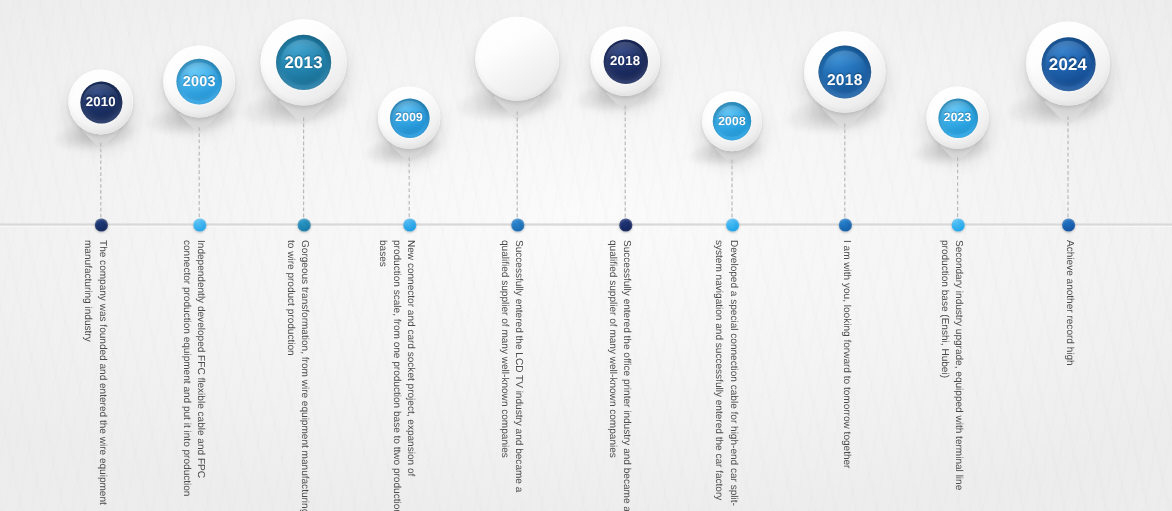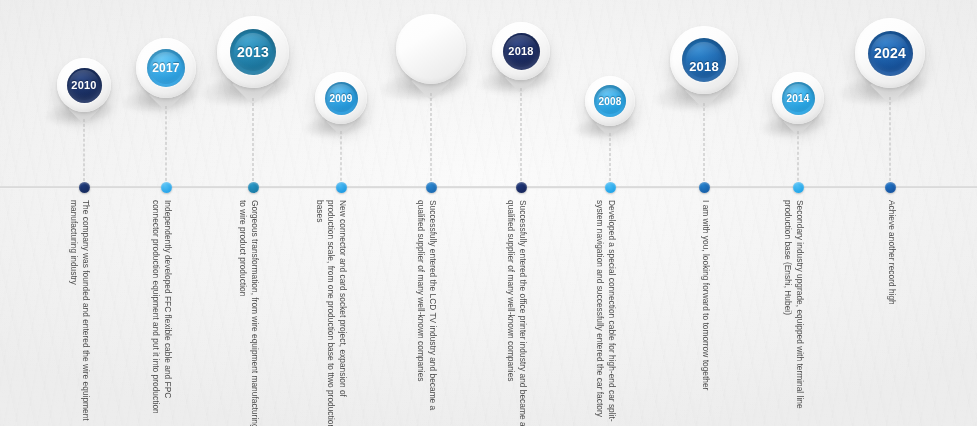--- a/index.html
+++ b/index.html
@@ -178,21 +178,21 @@
         <div class="connector" style="top: 119px; height: 67px;"></div>
         <div class="dot" style="background: radial-gradient(circle at 36% 28%, rgb(29, 58, 122) 0%, rgb(21, 42, 94) 75%);"></div>
         <div class="desc" style="left: 7px;">The company was founded and entered the wire equipment manufacturing industry</div>
       </div>
       <div class="milestone" style="left: 166px;">
         <div class="pin" style="top: 38px;">
           <div class="pin-shadow" style="width: 75px; height: 25.2px; top: 48px; margin-left: -6px;"></div>
           <div class="pin-body" style="width: 60px; height: 60px;">
             <div class="pin-tail" style="width: 24px; height: 24px; bottom: -9.12px;"></div>
             <div class="pin-disc" style="width: 38px; height: 38px; background: radial-gradient(circle at 38% 26%, rgb(86, 194, 245) 0%, rgb(39, 163, 232) 62%, rgb(39, 163, 232) 100%);">
-              <span class="pin-year" style="font-size: 12px;">2017</span>
+              <span class="pin-year" style="font-size: 12px;">2003</span>
             </div>
           </div>
         </div>
         <div class="connector" style="top: 106px; height: 80px;"></div>
         <div class="dot" style="background: radial-gradient(circle at 36% 28%, rgb(86, 194, 245) 0%, rgb(39, 163, 232) 75%);"></div>
         <div class="desc" style="left: 7px;">Independently developed FFC flexible cable and FPC connector production equipment and put it into production</div>
       </div>
       <div class="milestone" style="left: 253px;">
         <div class="pin" style="top: 16px;">
           <div class="pin-shadow" style="width: 90px; height: 30.24px; top: 57.6px; margin-left: -7.2px;"></div>
@@ -273,21 +273,21 @@
         <div class="connector" style="top: 103px; height: 83px;"></div>
         <div class="dot" style="background: radial-gradient(circle at 36% 28%, rgb(35, 128, 204) 0%, rgb(23, 95, 168) 75%);"></div>
         <div class="desc" style="left: 7px;">I am with you, looking forward to tomorrow together</div>
       </div>
       <div class="milestone" style="left: 798px;">
         <div class="pin" style="top: 72px;">
           <div class="pin-shadow" style="width: 65px; height: 21.84px; top: 41.6px; margin-left: -5.2px;"></div>
           <div class="pin-body" style="width: 52px; height: 52px;">
             <div class="pin-tail" style="width: 21px; height: 21px; bottom: -7.98px;"></div>
             <div class="pin-disc" style="width: 33px; height: 33px; background: radial-gradient(circle at 38% 26%, rgb(82, 192, 245) 0%, rgb(31, 165, 233) 62%, rgb(31, 165, 233) 100%);">
-              <span class="pin-year" style="font-size: 10px;">2014</span>
+              <span class="pin-year" style="font-size: 10px;">2023</span>
             </div>
           </div>
         </div>
         <div class="connector" style="top: 131px; height: 55px;"></div>
         <div class="dot" style="background: radial-gradient(circle at 36% 28%, rgb(82, 192, 245) 0%, rgb(31, 165, 233) 75%);"></div>
         <div class="desc" style="left: 7px;">Secondary industry upgrade, equipped with terminal line production base (Enshi, Hubei)</div>
       </div>
       <div class="milestone" style="left: 890px;">
         <div class="pin" style="top: 18px;">
           <div class="pin-shadow" style="width: 87.5px; height: 29.4px; top: 56px; margin-left: -7px;"></div>

